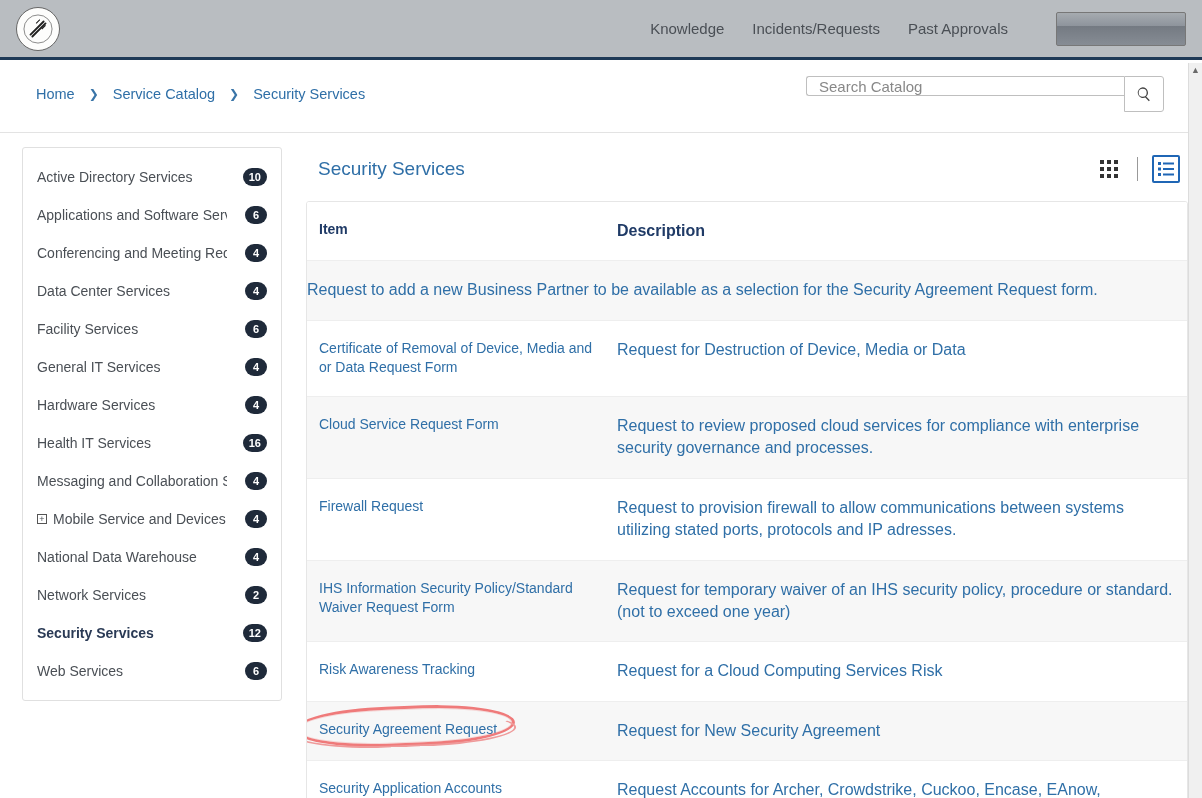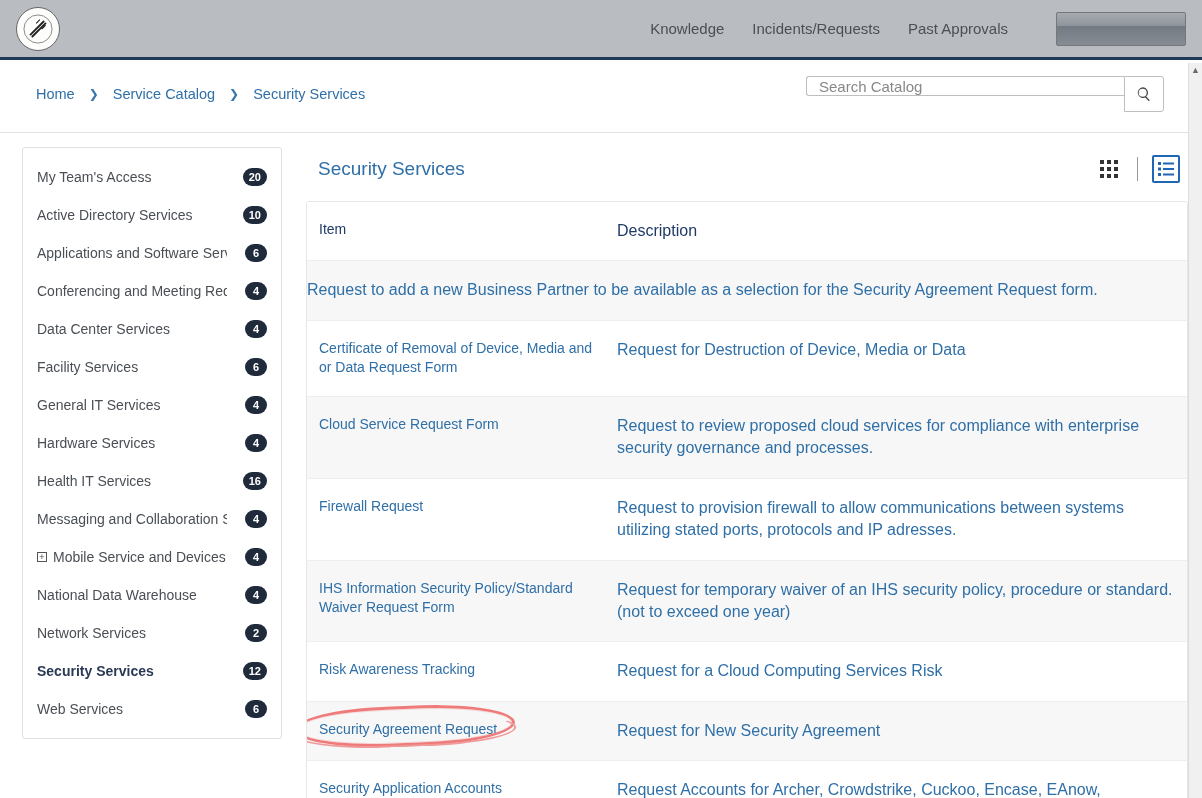--- a/index.html
+++ b/index.html
@@ -192,21 +192,21 @@
     border: 1px solid #e6e6e6;
     border-radius: 3px;
     overflow: hidden;
   }
   .thead, .trow {
     display: flex;
     border-bottom: 1px solid #eee;
   }
   .thead {
     background: #fff;
-    font-weight: 400;
+    font-weight: 700;
     color: #1f3a66;
     font-size: 14.5px;
     justify-content: center;
   }
   .cell-item {
     width: 310px;
     padding: 18px 10px 18px 12px;
     color: #2f6fa7;
     font-size: 14px;
     line-height: 1.4;
@@ -288,26 +288,20 @@
       <svg viewBox="0 0 24 24">
           <path d="M10 2a8 8 0 015.3 13.9l5.4 5.4-1.4 1.4-5.4-5.4A8 8 0 1110 2zm0 2a6 6 0 100 12 6 6 0 000-12z"></path>
         </svg>
     </button>
   </div>
 </div>
 
 <div class="main">
 
   <div class="sidebar" id="sidebar">
-      <div class="sidebar-item">
-        <span class="label">
-          <span>My Team's Access</span>
-        </span>
-        <span class="badge">20</span>
-      </div>
       <div class="sidebar-item">
         <span class="label">
           <span>Active Directory Services</span>
         </span>
         <span class="badge">10</span>
       </div>
       <div class="sidebar-item">
         <span class="label">
           <span>Applications and Software Services</span>
         </span>

